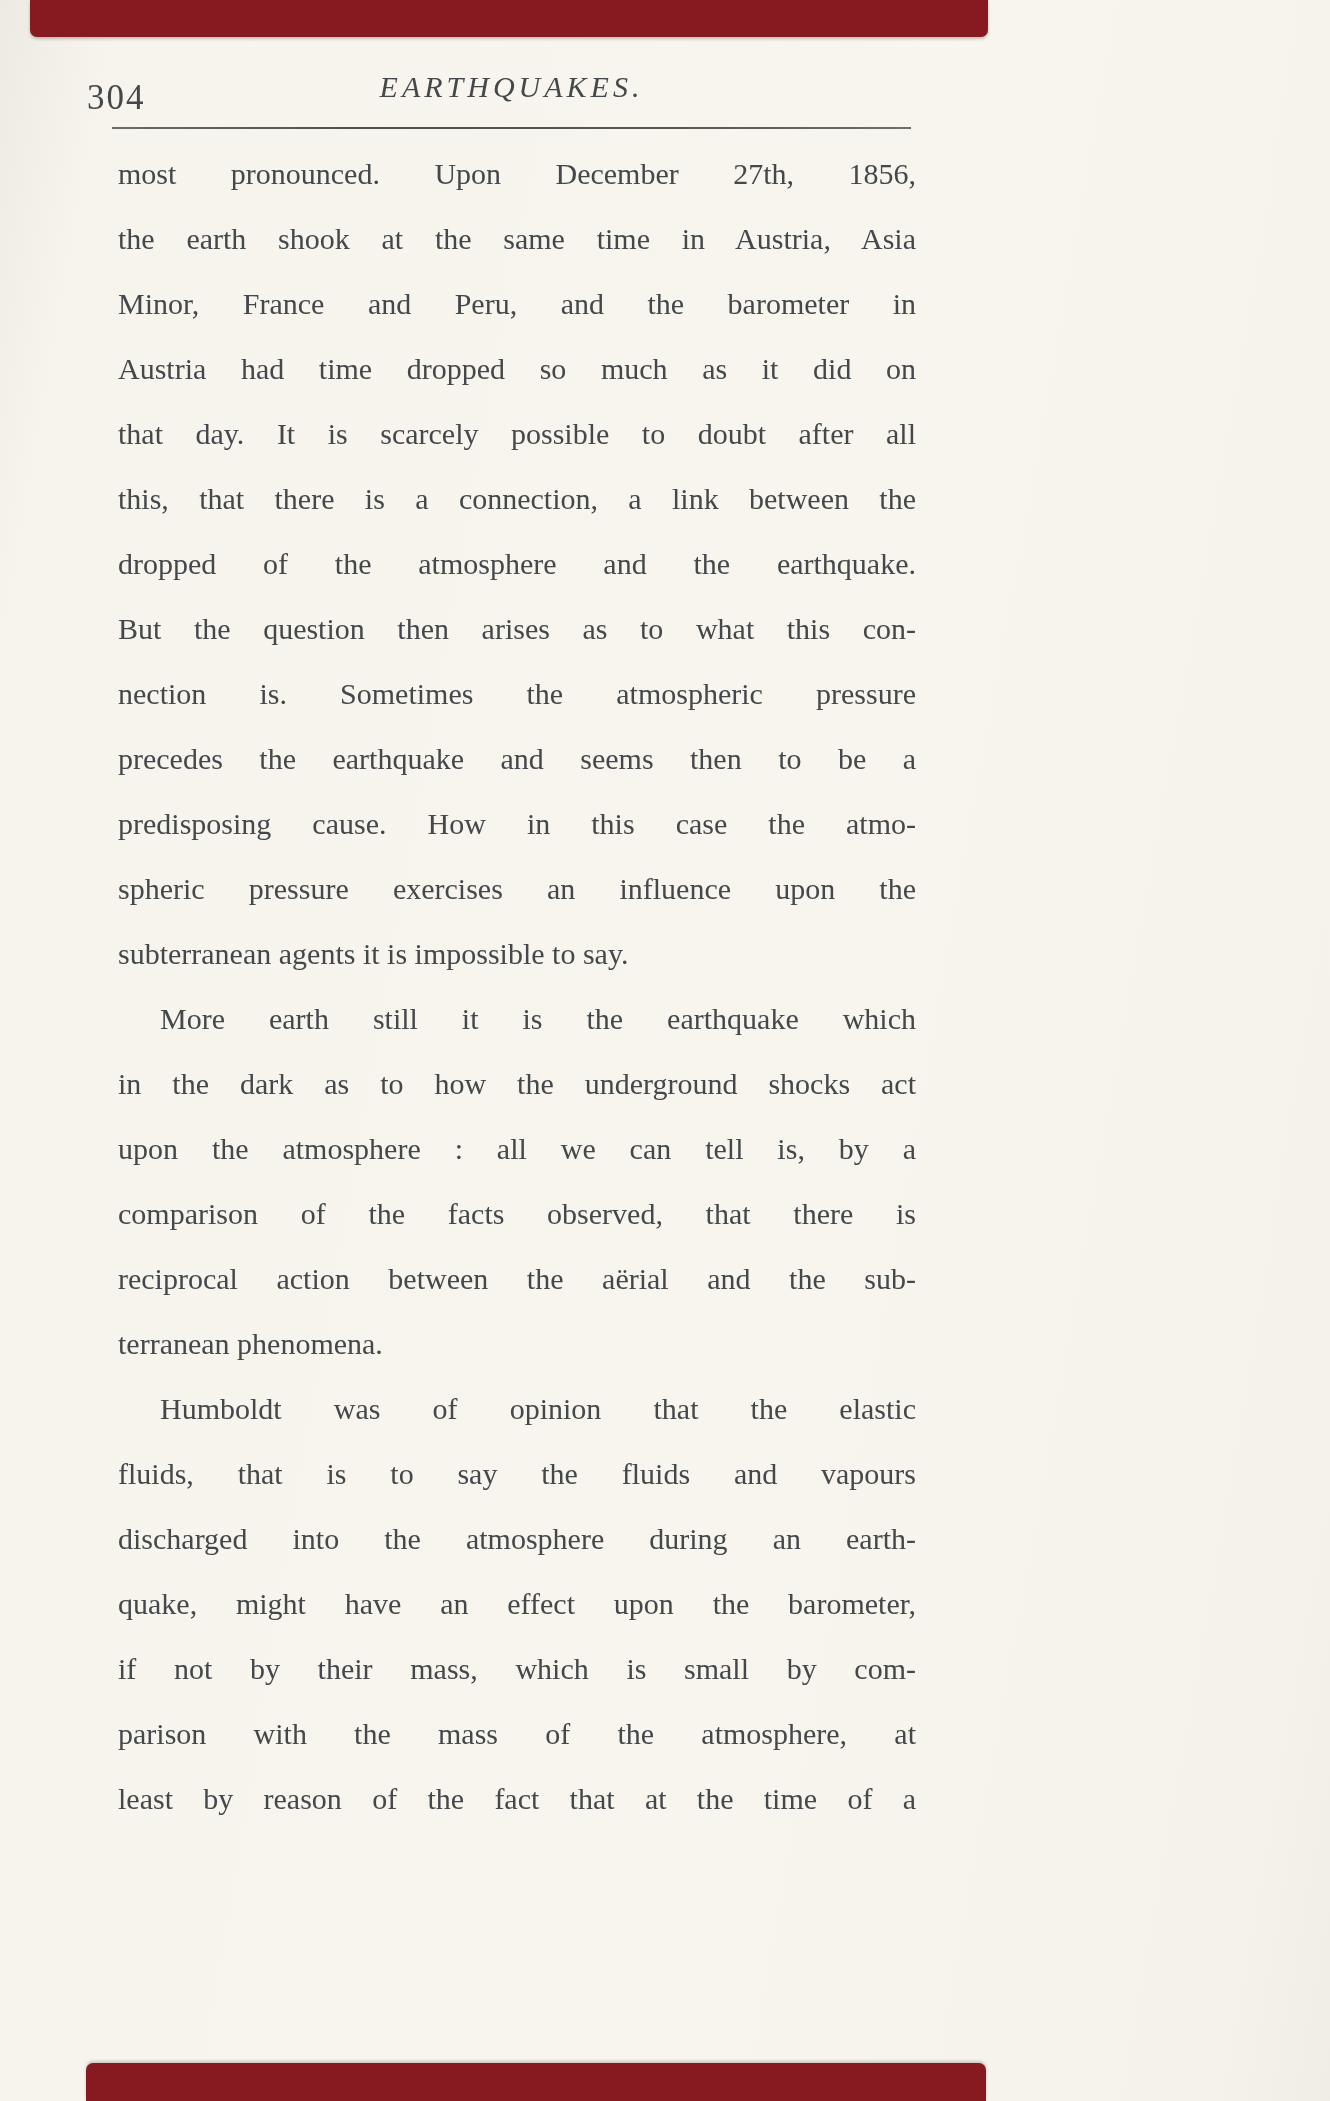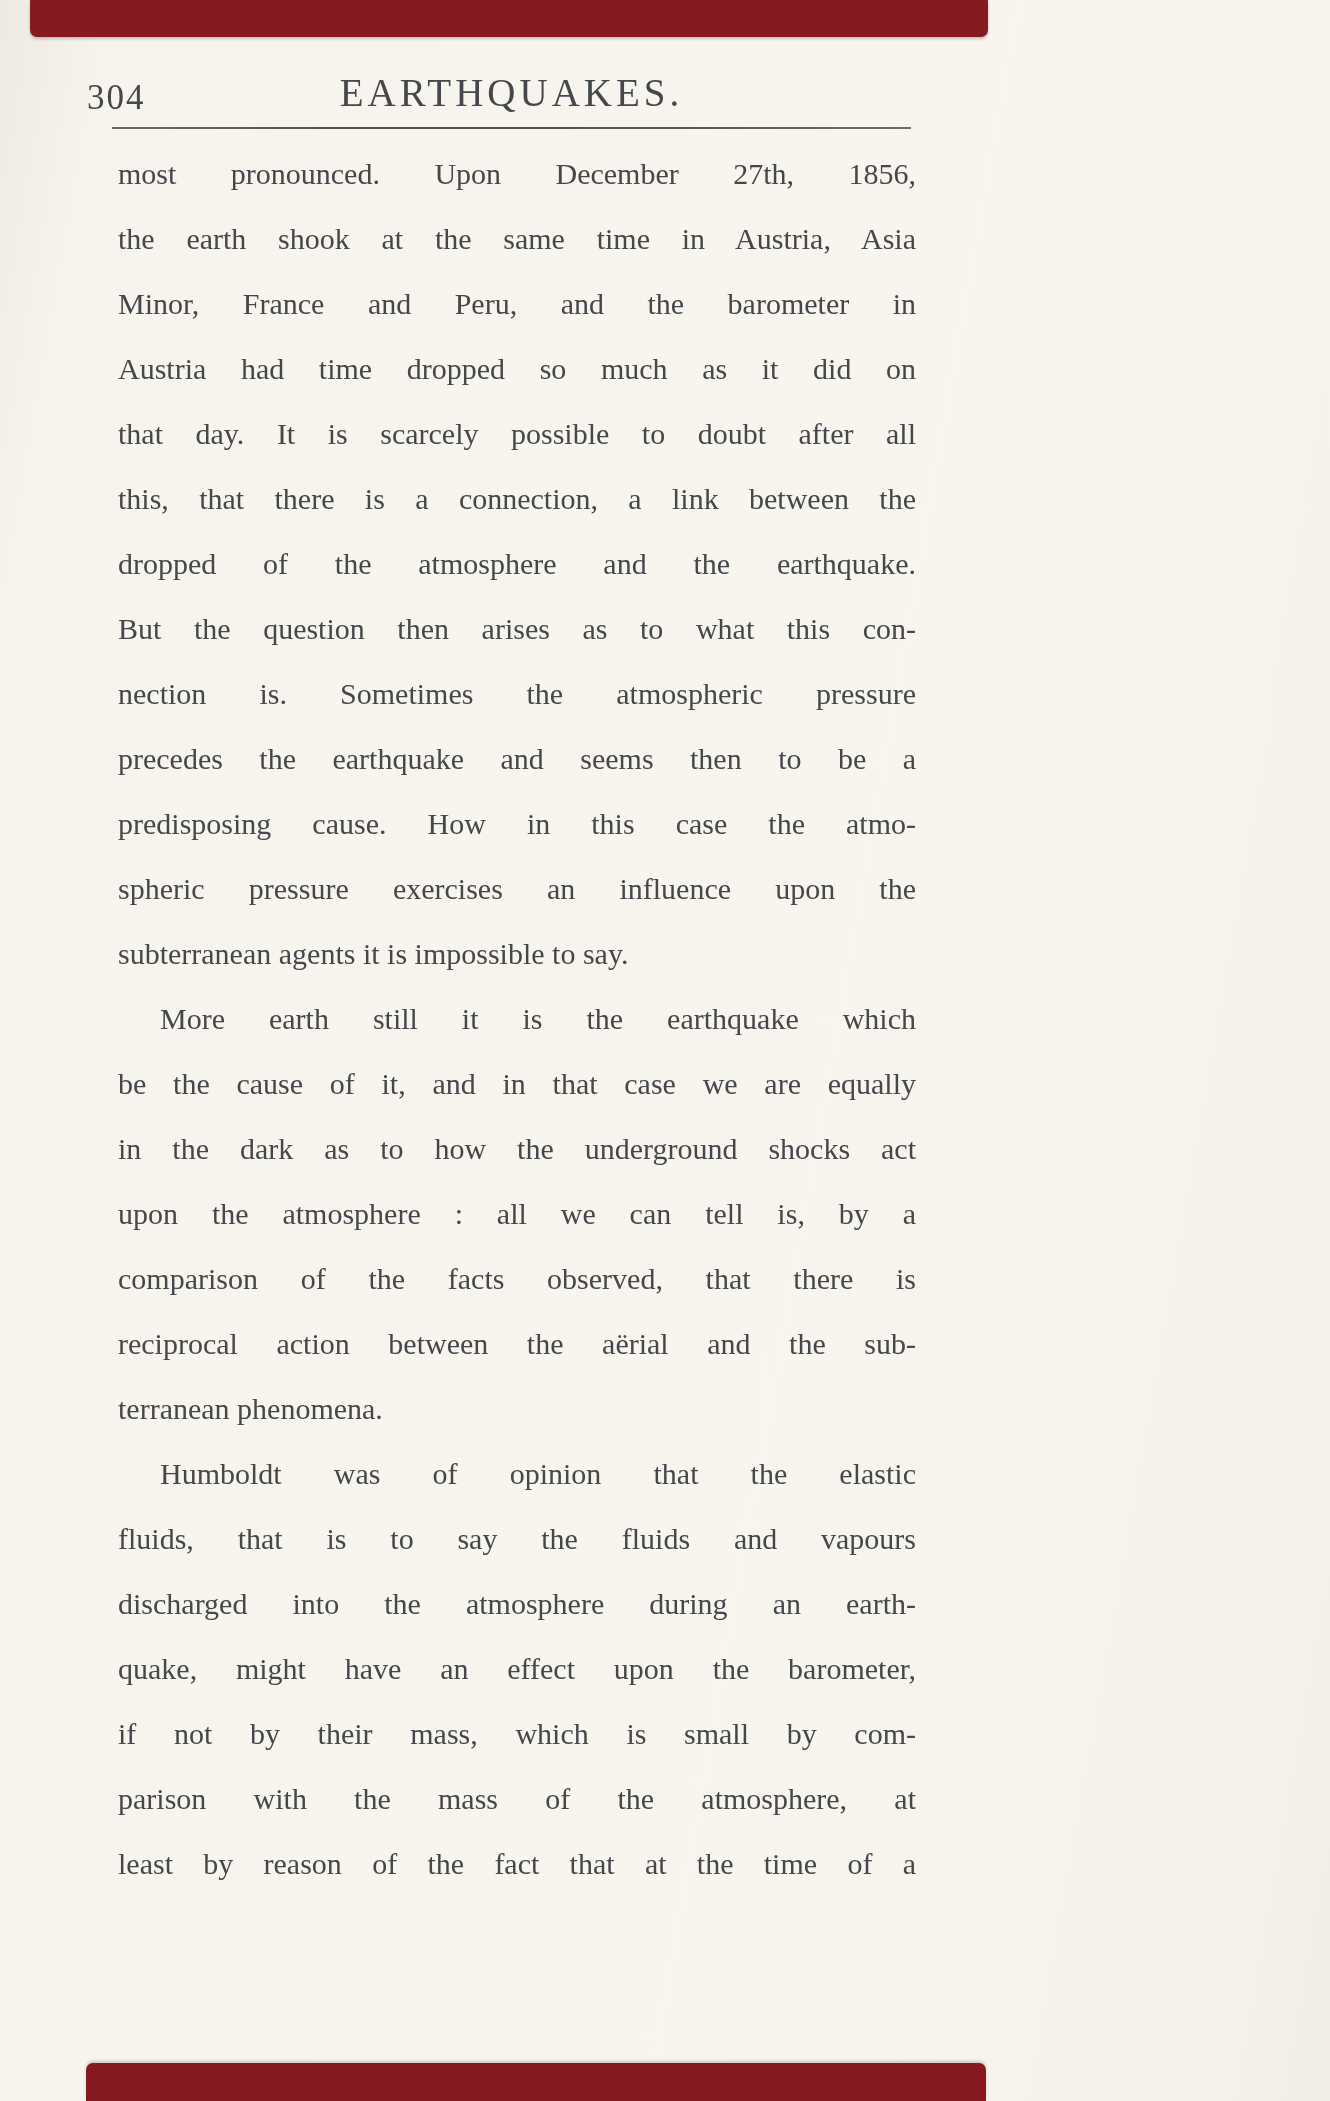--- a/index.html
+++ b/index.html
@@ -37,21 +37,22 @@
     position: absolute;
     left: -26px; top: 10px;
     font-size: 35px;
     letter-spacing: 2px;
     color: var(--text-color, #45484b);
   }
   .running-header {
     position: absolute;
     left: 0; right: 0; top: 2px;
     text-align: center;
-    font-size: 39px;
+    font-style: italic;
+    font-size: 30px;
     letter-spacing: 4px;
     color: var(--text-color, #45484b);
   }
   .header-rule {
     position: absolute;
     top: 127px; left: 112px; width: 799px; height: 2px;
     background: linear-gradient(90deg, #6a6c68, #4f514f 30%, #55574f 70%, #6d6f6a);
   }
   .page-body {
     position: absolute;
@@ -97,21 +98,20 @@
         <div class="line">dropped of the atmosphere and the earthquake.</div>
         <div class="line">But the question then arises as to what this con-</div>
         <div class="line">nection is.  Sometimes the atmospheric pressure</div>
         <div class="line">precedes the earthquake and seems then to be a</div>
         <div class="line">predisposing cause.  How in this case the atmo-</div>
         <div class="line">spheric pressure exercises an influence upon the</div>
         <div class="line noj">subterranean agents it is impossible to say.</div>
       </div>
       <div class="paragraph">
         <div class="line first-indent">More earth still it is the earthquake which</div>
-        <div class="line">be the cause of it, and in that case we are equally</div>
         <div class="line">in the dark as to how the underground shocks act</div>
         <div class="line">upon the atmosphere : all we can tell is, by a</div>
         <div class="line">comparison of the facts observed, that there is</div>
         <div class="line">reciprocal action between the aërial and the sub-</div>
         <div class="line noj">terranean phenomena.</div>
       </div>
       <div class="paragraph">
         <div class="line first-indent">Humboldt was of opinion that the elastic</div>
         <div class="line">fluids, that is to say the fluids and vapours</div>
         <div class="line">discharged into the atmosphere during an earth-</div>

